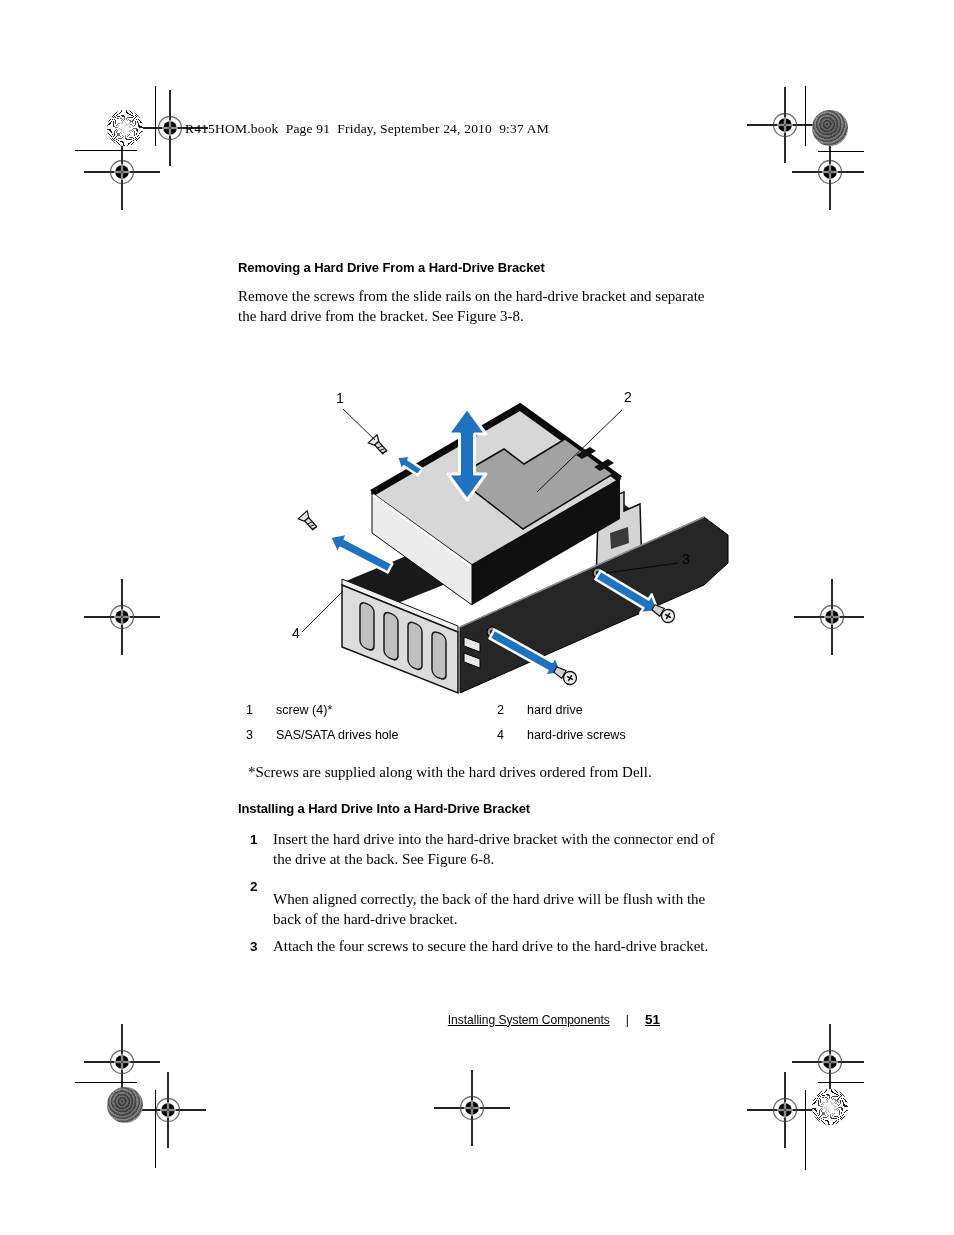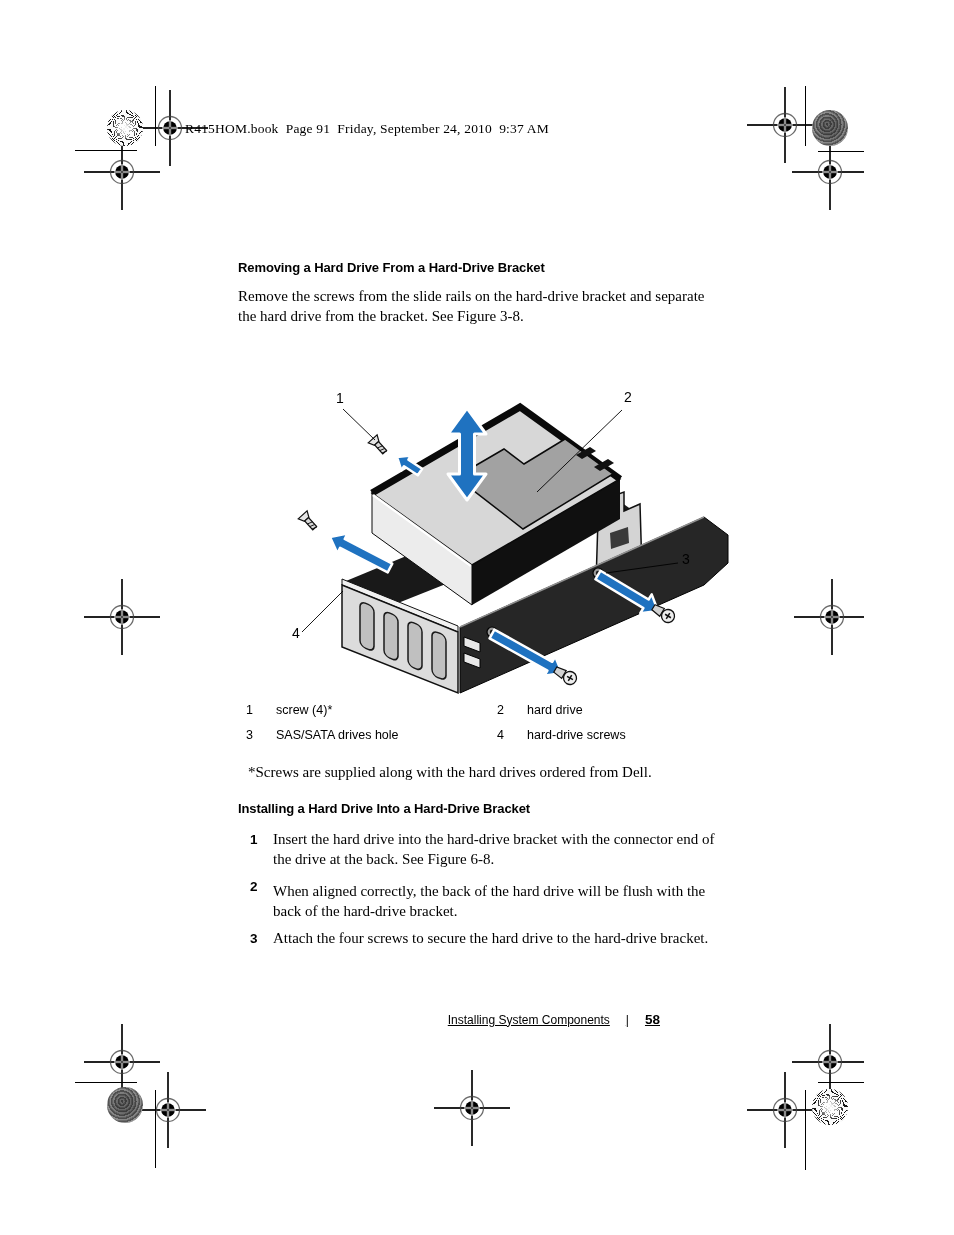--- a/index.html
+++ b/index.html
@@ -44,21 +44,21 @@
     position:absolute; left:246px; top:703px;
     display:grid; grid-template-columns:30px 221px 30px 200px; row-gap:11px;
     font-family:"Liberation Sans","DejaVu Sans",sans-serif; font-size:12.5px;
   }
   .steps { position:absolute; left:238px; top:830px; width:510px; }
   .step { display:grid; grid-template-columns:35px 1fr; margin-bottom:8px; }
   .step-num {
     font-family:"Liberation Sans","DejaVu Sans",sans-serif; font-weight:bold;
     font-size:13.5px; padding-left:12px; padding-top:2px;
   }
-  .step-note { margin-top:5px; }
+  .step-note { margin-top:13px; }
   .doc-footer {
     position:absolute; right:204px; top:1012px; display:flex; align-items:center;
     font-family:"Liberation Sans","DejaVu Sans",sans-serif; font-size:12px;text-decoration:underline;
   }
   .doc-footer .sep { margin:0 16px; color:#000; }
   .doc-footer .pagenum { font-weight:bold; font-size:13.5px; }
   svg text { font-family:"Liberation Sans","DejaVu Sans",sans-serif; font-size:14px; fill:#000; }
   .hiddefs { position:absolute; width:0; height:0; overflow:hidden; }
 </style>
 </head>
@@ -241,16 +241,16 @@
     </div>
     <div class="step">
       <span class="step-num">3</span>
       <div class="serif">Attach the four screws to secure the hard drive to the hard-drive bracket.</div>
     </div>
   </div>
 
   <div class="doc-footer">
     <span>Installing System Components</span>
     <span class="sep">|</span>
-    <span class="pagenum">58</span>
+    <span class="pagenum">51</span>
   </div>
 
 </div>
 
 </body></html>

